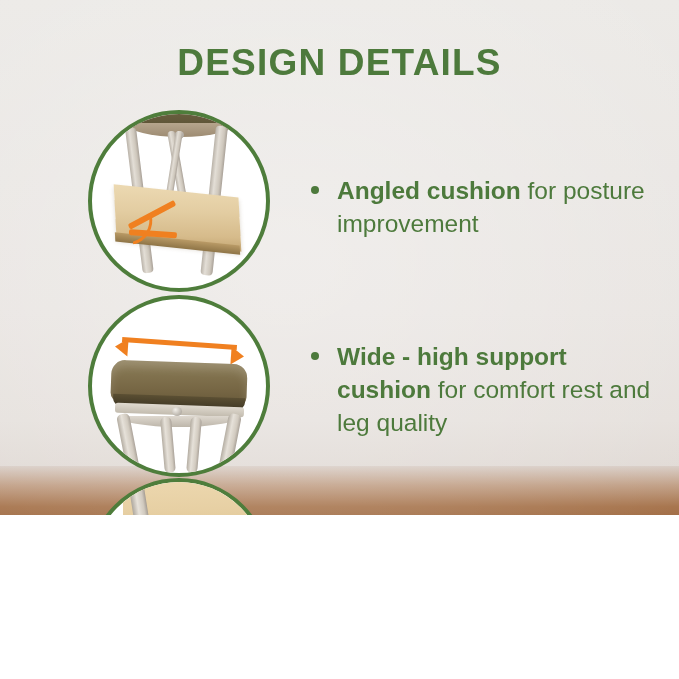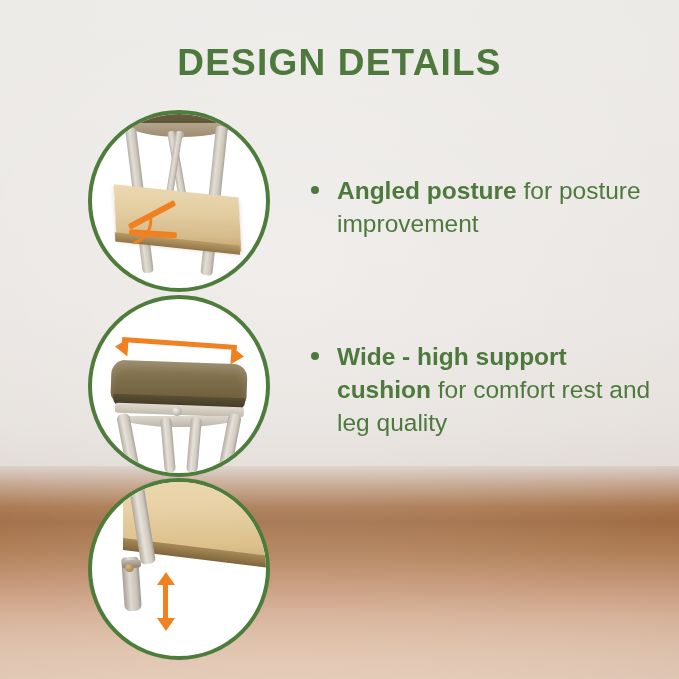--- a/index.html
+++ b/index.html
@@ -7,21 +7,21 @@
     padding: 0;
     background: #ffffff;
   }
   body {
     font-family: "Liberation Sans", sans-serif;
   }
 
   #infographic {
     position: relative;
     width: 679px;
-    height: 679px;
+    height: 515px;
     overflow: hidden;
     background: #86efac;
   }
 
   
   .bg-wall {
     position: absolute;
     left: 0; top: 0;
     width: 679px;
     height: 500px;
@@ -379,21 +379,21 @@
       <div class="c3-screw"></div>
       <div class="c3-arrow-line"></div>
       <div class="c3-arrow-head up"></div>
       <div class="c3-arrow-head down"></div>
     </div>
   </div>
 
   <div class="feature" id="feature-1">
     <span class="bullet-dot"></span>
     <span class="feature-text">
-      <span class="strong">Angled posture</span><span class="normal"> for posture improvement</span>
+      <span class="strong">Angled cushion</span><span class="normal"> for posture improvement</span>
     </span>
   </div>
 
   <div class="feature" id="feature-2">
     <span class="bullet-dot"></span>
     <span class="feature-text">
       <span class="strong">Wide - high support cushion</span><span class="normal"> for comfort rest and leg quality</span>
     </span>
   </div>
 

